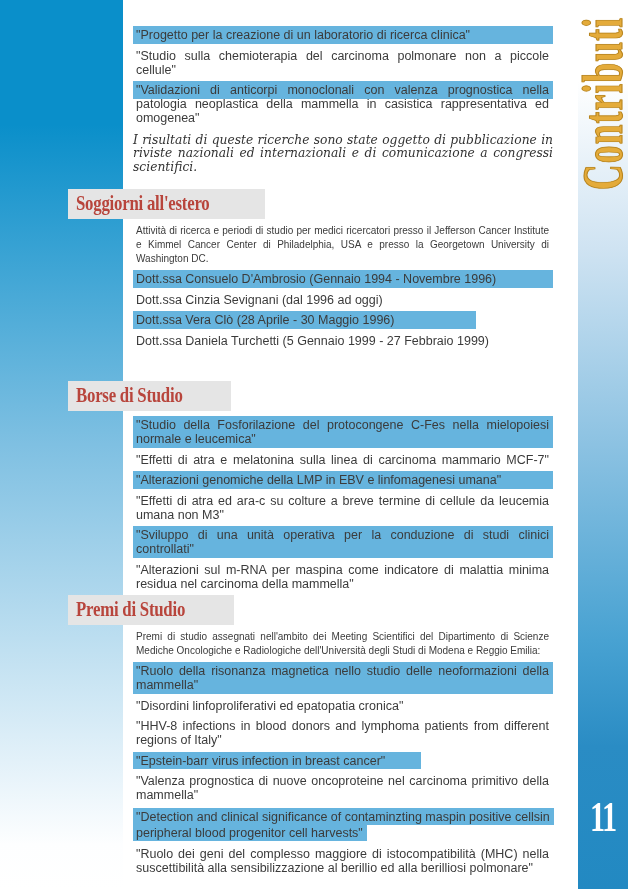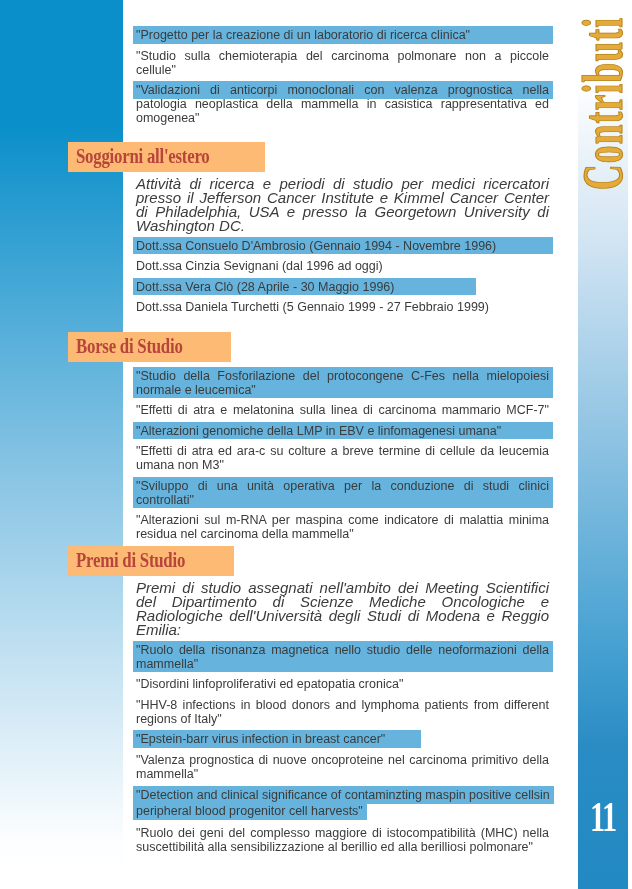--- a/index.html
+++ b/index.html
@@ -30,44 +30,45 @@
   .hl{background:var(--hl);}
   .hl-first{background-image:linear-gradient(var(--hl) 18px,transparent 18px);background-repeat:no-repeat;}
   .hl-inline{padding-left:0;padding-right:0;line-height:16px;}
   .hl-inline .hl-span{background:var(--hl);padding:2px 4px 1.5px 3px;
         -webkit-box-decoration-break:clone;box-decoration-break:clone;}
   .fjust{text-align-last:justify;}
   .note{font-family:"DejaVu Serif",serif;font-style:italic;font-size:12.3px;line-height:13.5px;
         margin:7px 0 0 0;text-align:justify;color:#333;}
   .section{margin:0;}
   .sec-soggiorni{margin-top:15px;}
-  .sec-borse{margin-top:16px;}
+  .sec-borse{margin-top:32px;}
   .sec-premi{}
-  .heading-box{background:#fdba74;display:inline-block;margin-left:-65px;
+  .heading-box{background:#e5e5e5;display:inline-block;margin-left:-65px;
         padding:4px 22px 5px 8px;margin-bottom:5px;}
   .heading-text{font-family:"Liberation Serif",serif;font-weight:bold;font-size:21px;line-height:20px;
         color:var(--red);display:inline-block;transform:scaleX(0.8);transform-origin:left center;
         letter-spacing:-0.3px;white-space:nowrap;}
-  .para{font-size:15px;line-height:14px;text-align:justify;margin:0 0 4px 0;padding:0 4px 0 3px;font-style:italic;}
+  .para{font-size:10px;line-height:14px;text-align:justify;margin:0 0 4px 0;padding:0 4px 0 3px;}
 </style>
 </head>
 <body>
 
 <div class="page">
   <div class="left-panel"></div>
   <div class="right-bar"></div>
   <div class="side-title">Contributi</div>
   <div class="page-number">11</div>
 
   <div class="content">
     <div id="intro-items">
         <div class="item hl">"Progetto per la creazione di un laboratorio di ricerca clinica"</div>
         <div class="item fjust">"Studio sulla chemioterapia del carcinoma polmonare non a piccole cellule"</div>
         <div class="item hl-first">"Validazioni di anticorpi monoclonali con valenza prognostica nella patologia neoplastica della mammella in casistica rappresentativa ed omogenea"</div>
       </div>
+    <p class="note">I risultati di queste ricerche sono state oggetto di pubblicazione in riviste nazionali ed internazionali e di comunicazione a congressi scientifici.</p>
     <div id="sections">
         <div class="section sec-soggiorni"><div class="heading-box"><span class="heading-text">Soggiorni all'estero</span></div><p class="para">Attività di ricerca e periodi di studio per medici ricercatori presso il Jefferson Cancer Institute e Kimmel Cancer Center di Philadelphia, USA e presso la Georgetown University di Washington DC.</p><div class="item hl">Dott.ssa Consuelo D'Ambrosio (Gennaio 1994 - Novembre 1996)</div><div class="item">Dott.ssa Cinzia Sevignani (dal 1996 ad oggi)</div><div class="item hl" style="width: 80%;">Dott.ssa Vera Clò (28 Aprile - 30 Maggio 1996)</div><div class="item">Dott.ssa Daniela Turchetti (5 Gennaio 1999 - 27 Febbraio 1999)</div></div>
         <div class="section sec-borse"><div class="heading-box"><span class="heading-text">Borse di Studio</span></div><div class="item hl">"Studio della Fosforilazione del protocongene C-Fes nella mielopoiesi normale e leucemica"</div><div class="item fjust">"Effetti di atra e melatonina sulla linea di carcinoma mammario MCF-7"</div><div class="item hl">"Alterazioni genomiche della LMP in EBV e linfomagenesi umana"</div><div class="item">"Effetti di atra ed ara-c su colture a breve termine di cellule da leucemia umana non M3"</div><div class="item fjust hl">"Sviluppo di una unità operativa per la conduzione di studi clinici controllati"</div><div class="item">"Alterazioni sul m-RNA per maspina come indicatore di malattia minima residua nel carcinoma della mammella"</div></div>
         <div class="section sec-premi"><div class="heading-box"><span class="heading-text">Premi di Studio</span></div><p class="para">Premi di studio assegnati nell'ambito dei Meeting Scientifici del Dipartimento di Scienze Mediche Oncologiche e Radiologiche dell'Università degli Studi di Modena e Reggio Emilia:</p><div class="item fjust hl">"Ruolo della risonanza magnetica nello studio delle neoformazioni della mammella"</div><div class="item">"Disordini linfoproliferativi ed epatopatia cronica"</div><div class="item">"HHV-8 infections in blood donors and lymphoma patients from different regions of Italy"</div><div class="item hl" style="width: 67%;">"Epstein-barr virus infection in breast cancer"</div><div class="item">"Valenza prognostica di nuove oncoproteine nel carcinoma primitivo della mammella"</div><div class="item hl-inline"><span class="hl-span">"Detection and clinical significance of contaminzting maspin positive cellsin peripheral blood progenitor cell harvests"</span></div><div class="item">"Ruolo dei geni del complesso maggiore di istocompatibilità (MHC) nella suscettibilità alla sensibilizzazione al berillio ed alla berilliosi polmonare"</div></div>
       </div>
 
   </div>
 </div>
 
 </body></html>

